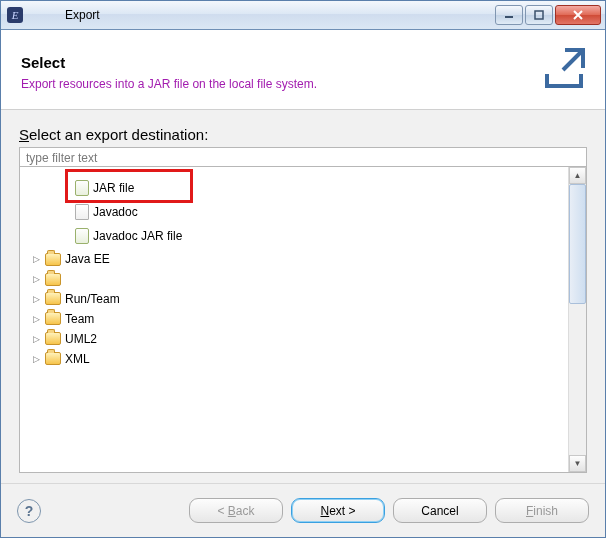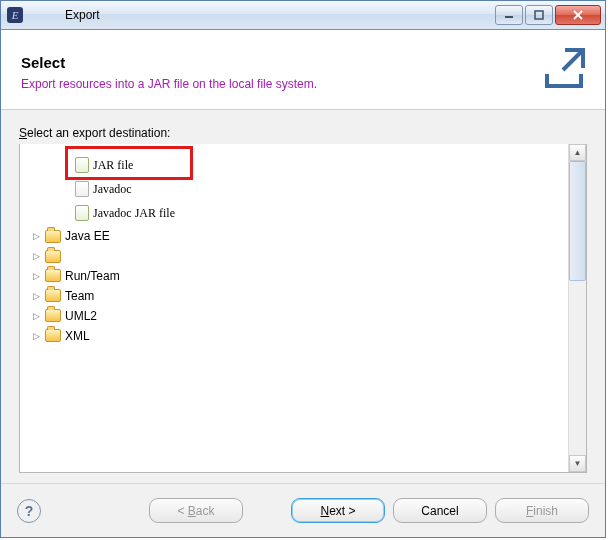--- a/index.html
+++ b/index.html
@@ -99,21 +99,21 @@
   
   .body {
     flex: 1;
     background: #f1f1f1;
     padding: 16px 18px 10px 18px;
     display: flex;
     flex-direction: column;
     box-sizing: border-box;
   }
   .section-label {
-    font-size: 12px;
+    font-size: 15px;
     margin-bottom: 4px;
   }
   .section-label u { text-decoration: underline; }
   .filter-box {
     border: 1px solid #b7b7b7;
     background: #fff;
     padding: 3px 6px;
     font-size: 12px;
     color: #7a7a7a;
     height: 20px;
@@ -158,21 +158,20 @@
 
   .tree {
     list-style: none;
     margin: 0;
     padding: 6px 0 6px 10px;
   }
   .tree ul {
     list-style: none;
     margin: 0;
     padding: 0 0 0 30px;
-    font-family: Liberation Serif, serif;
   }
   .tree li {
     display: block;
     padding: 2px 0;
     white-space: nowrap;
   }
   .row {
     display: inline-flex;
     align-items: center;
     gap: 4px;
@@ -253,21 +252,20 @@
     font-size: 12px;
     color: #999;
     display:flex; align-items:center; justify-content:center;
     box-sizing: border-box;
   }
   .wiz-btn.enabled { color:#000; }
   .wiz-btn.default {
     border: 1px solid #3aa0e0;
     box-shadow: 0 0 0 1px #8fd0f4 inset;
     color:#000;
-    margin-left:40px;
   }
   .wiz-btn .mn { text-decoration: underline; }
 </style>
 </head>
 <body>
 
 <div class="window">
 
   <div class="titlebar">
     <span class="app-icon">E</span>
@@ -299,20 +297,21 @@
         <path d="M6 30 L6 42 L40 42 L40 30" fill="none" stroke="#3c6aa0" stroke-width="4"></path>
         <path d="M24 6 L42 6 L42 24 M42 6 L22 26" fill="none" stroke="#3c6aa0" stroke-width="4"></path>
       </svg>
     </span>
   </div>
 
   <div class="body">
     <div class="section-label">
       <u>S</u><span>elect an export destination:</span>
     </div>
+    <div class="filter-box">type filter text</div>
 
     <div class="tree-wrap">
       <ul class="tree" id="tree-root">
           <li>
             <ul>
               <li><span class="row">
                   <span class="expander"></span>
                   <span class="jar-icon"></span>
                   <span>JAR file</span>
                 </span></li>

